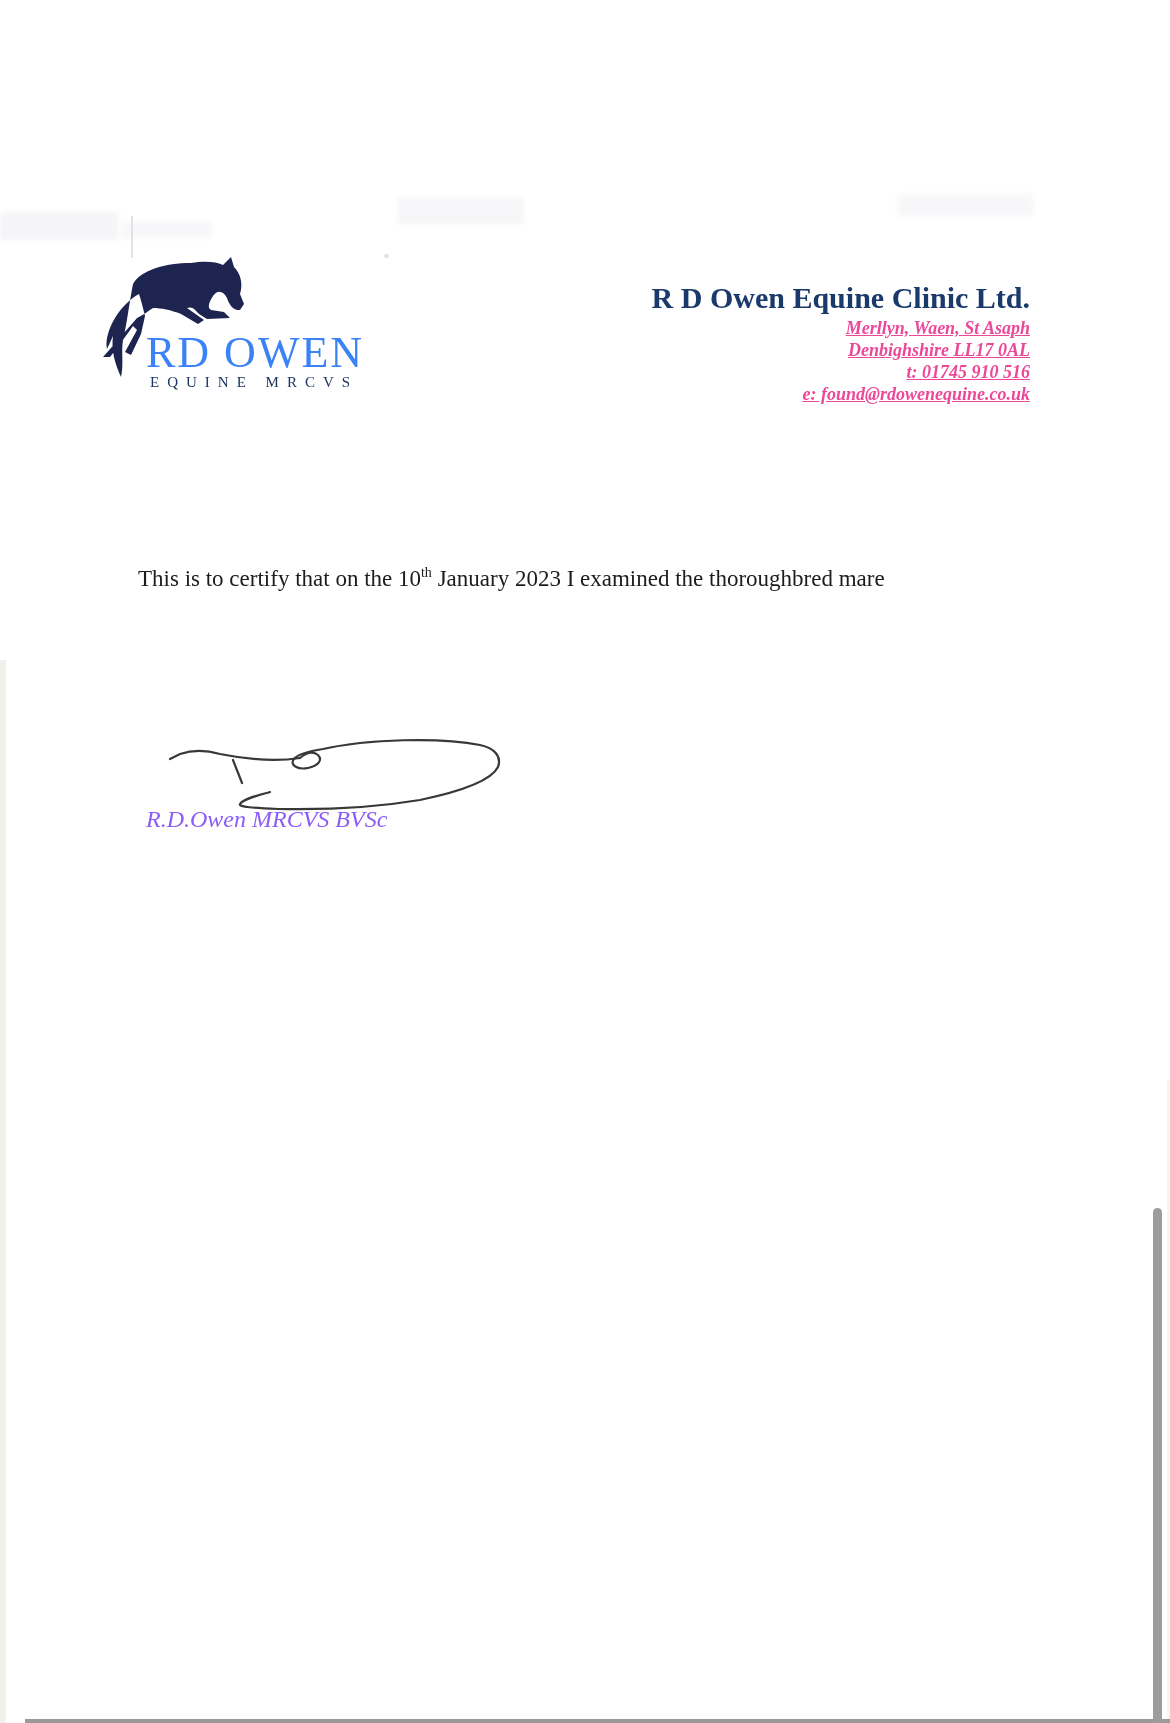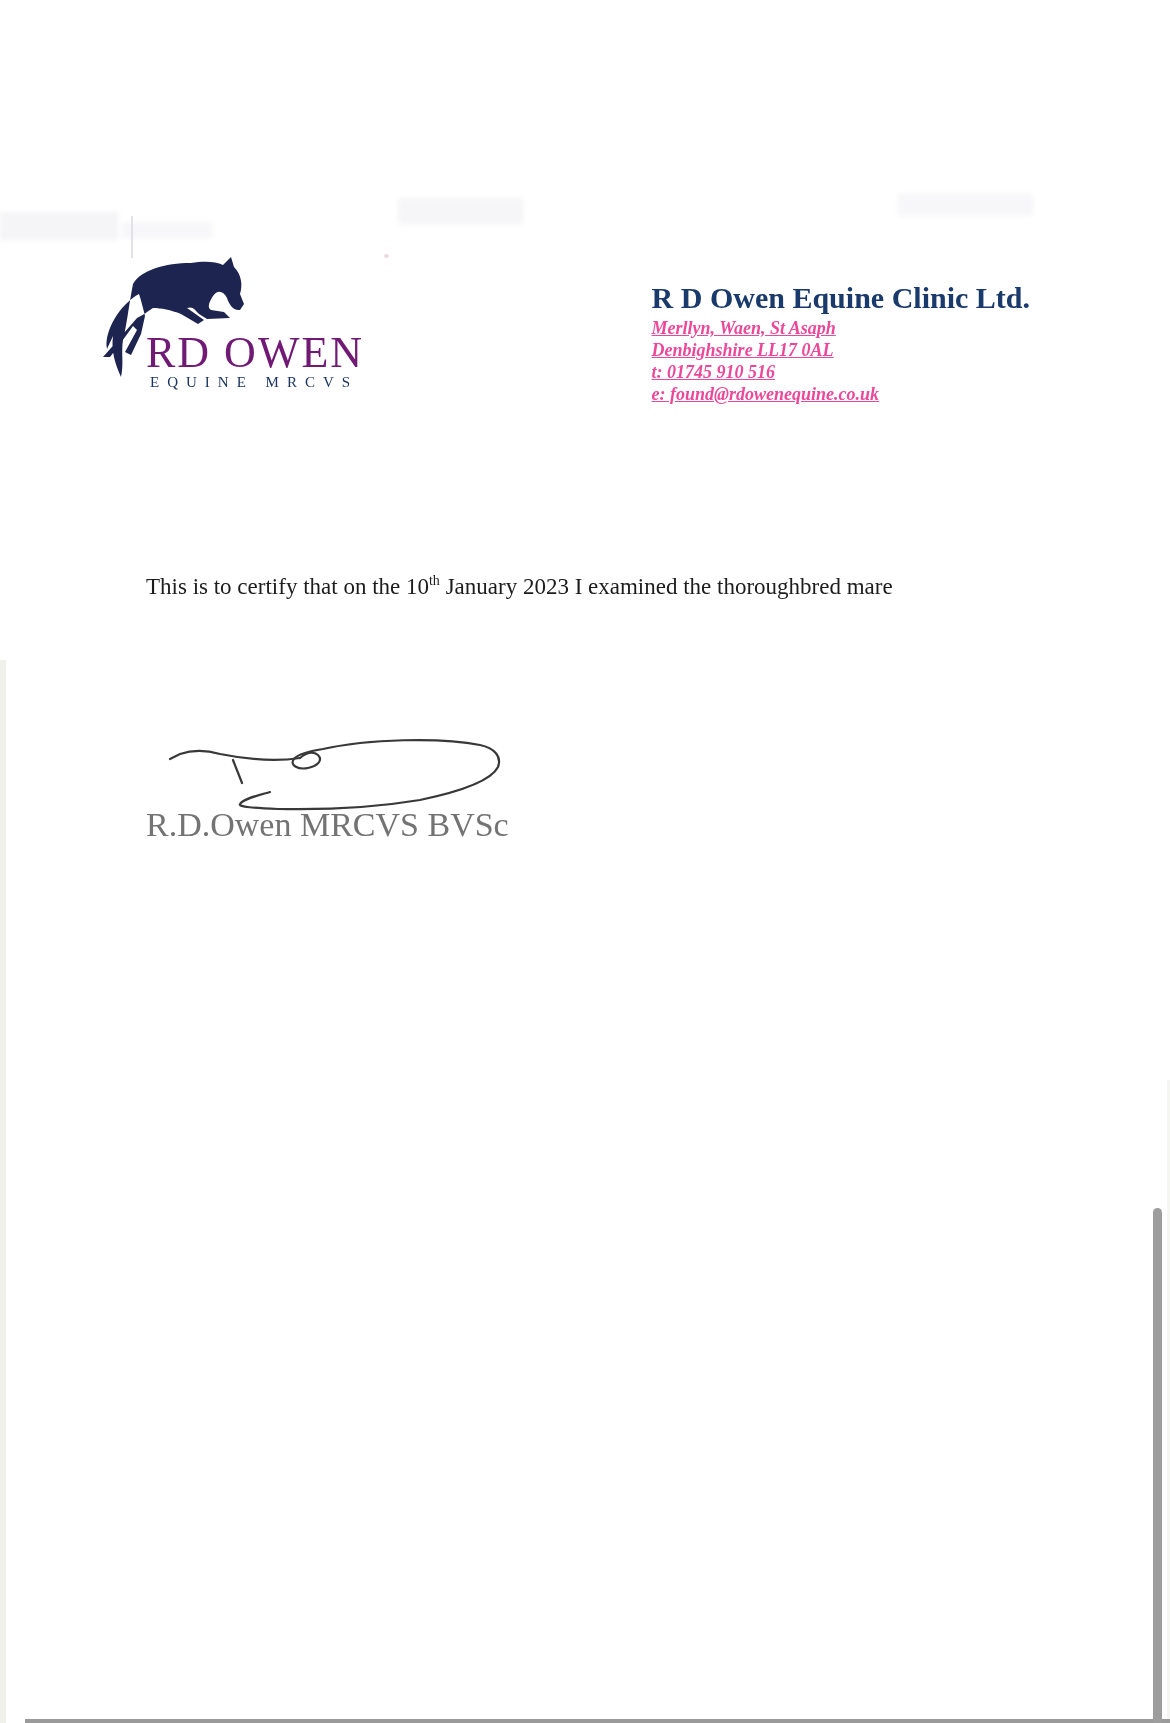--- a/index.html
+++ b/index.html
@@ -48,38 +48,39 @@
     width: 152px;
     height: 128px;
   }
   .logo-wordmark {
     position: absolute;
     left: 146px;
     top: 330px;
     font-size: 44px;
     line-height: 46px;
     letter-spacing: 2px;
-    color: #701a75;
+    color: #3b82f6;
     font-family: "Liberation Serif", serif;
   }
   .logo-subtitle {
     position: absolute;
     left: 150px;
     top: 374px;
     font-size: 15px;
     letter-spacing: 8px;
     color: #1c3561;
     font-family: "Liberation Serif", serif;
   }
 
   
   .letterhead {
     position: absolute;
     top: 281px;
     right: 140px;
+    text-align: right;
   }
   .company-name {
     font-size: 30px;
     font-weight: bold;
     color: #1a3a6b;
     font-family: "Liberation Serif", serif;
     line-height: 34px;
     margin-bottom: 2px;
   }
   .addr-line {
@@ -96,38 +97,39 @@
   .certificate-text {
     position: absolute;
     left: 138px;
     top: 564px;
     width: 800px;
     font-size: 23px;
     line-height: 29px;
     color: #1c1c1c;
     font-family: "Liberation Serif", serif;
   }
-  .certificate-text p { margin: 8px; }
+  .certificate-text p { margin: 0; }
   .sup { vertical-align: super; font-size: 14px; line-height: 0; }
 
   
   .signature-svg {
     position: absolute;
     left: 158px;
     top: 728px;
     width: 355px;
     height: 92px;
   }
   .signee-name {
     position: absolute;
     left: 146px;
     top: 806px;
-    font-size: 34px;
-    color: #737373;
-    font-family: "Liberation Serif", serif;
+    font-size: 24px;
+    color: #8b5cf6;
+    font-family: "Liberation Serif", serif;
+    font-style: italic;
   }
 </style>
 </head>
 <body>
 
 <div class="page">
 
   <div class="artifact smudge-1"></div>
   <div class="artifact smudge-2"></div>
   <div class="artifact smudge-3"></div>

